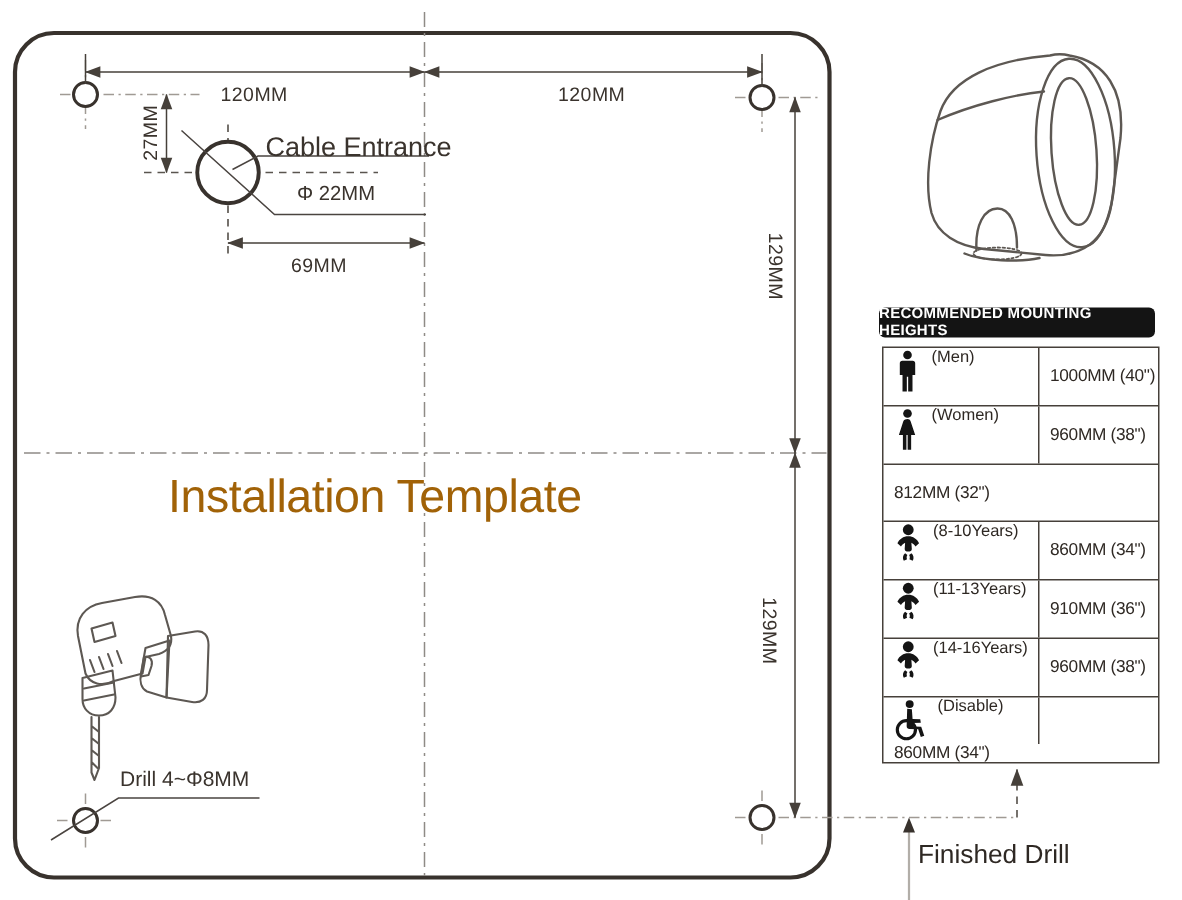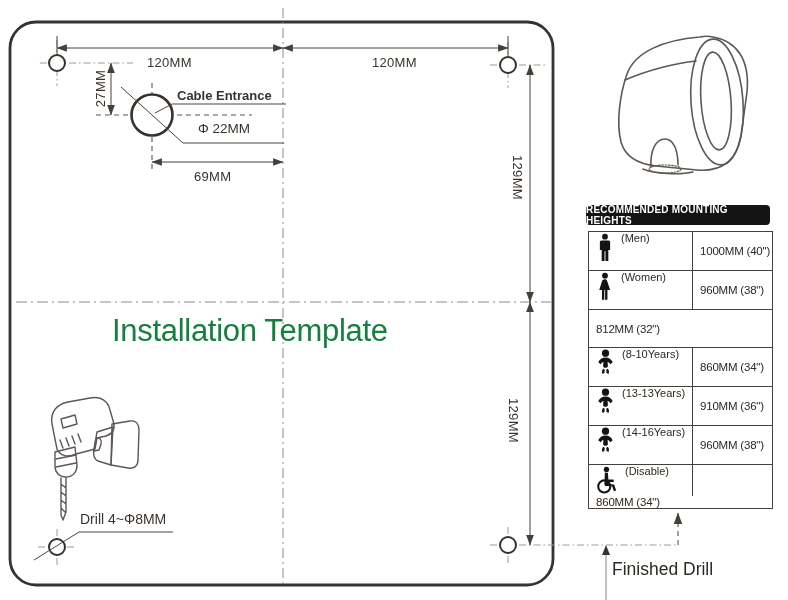--- a/index.html
+++ b/index.html
@@ -3,21 +3,21 @@
 <meta charset="utf-8">
 <style>
   html,body{margin:0;padding:0;background:#fff;}
   .canvas{position:relative;width:788px;height:600px;background:#fff;overflow:hidden;
           font-family:"Liberation Sans",sans-serif;color:#332d28;}
   svg{position:absolute;left:0;top:0;}
   .lbl{position:absolute;white-space:nowrap;color:#3a332d;}
   .dimlbl{font-size:13px;letter-spacing:.3px;}
   .rot-ccw{transform:rotate(-90deg);transform-origin:center;}
   .rot-cw{transform:rotate(90deg);transform-origin:center;}
-  .title{font-size:31px;letter-spacing:-.3px;color:#15803d;}
+  .title{font-size:31px;letter-spacing:-.3px;color:#a16207;}
   .note{font-size:14px;}
   .floor{font-size:17.5px;color:#2e2823;}
   .badge{position:absolute;left:586px;top:205px;width:184px;height:20px;background:#141414;
          border-radius:4px;color:#fff;font-size:10px;font-weight:bold;letter-spacing:.2px;
          display:flex;align-items:center;justify-content:center;}
   .htable{position:absolute;left:588px;top:231px;width:185px;height:278px;
           border:1.5px solid #46403a;box-sizing:border-box;display:flex;flex-direction:column;}
   .hrow{flex:1;display:flex;border-bottom:1.5px solid #46403a;}
   .hrow:last-child{border-bottom:none;flex-direction:column;}
   .cell-l{width:104px;border-right:1.5px solid #46403a;display:flex;align-items:flex-start;
@@ -116,21 +116,21 @@
 
   <div class="lbl title" style="left:112px;top:313px;">Installation Template</div>
 
   <div class="lbl dimlbl" style="left:147px;top:55px;">120MM</div>
   <div class="lbl dimlbl" style="left:372px;top:55px;">120MM</div>
   <div class="lbl dimlbl rot-ccw" style="left:77px;top:81px;width:46px;text-align:center;">27MM</div>
   <div class="lbl dimlbl" style="left:194px;top:169px;">69MM</div>
   <div class="lbl dimlbl rot-cw" style="left:494px;top:170px;width:46px;text-align:center;">129MM</div>
   <div class="lbl dimlbl rot-cw" style="left:490px;top:413px;width:46px;text-align:center;">129MM</div>
 
-  <div class="lbl" style="left:177px;top:88px;font-size:13px;font-weight:bold;">Cable Entrance</div>
+  <div class="lbl" style="left:177px;top:88px;font-size:18px;">Cable Entrance</div>
   <div class="lbl" style="left:198px;top:121px;font-size:13.5px;">Φ 22MM</div>
   <div class="lbl note" style="left:80px;top:511px;">Drill 4~Φ8MM</div>
   <div class="lbl floor" style="left:612px;top:559px;">Finished Drill</div>
 
   <div class="badge">RECOMMENDED MOUNTING HEIGHTS</div>
 
   <div class="htable">
 
     <div class="hrow">
       <div class="cell-l">
@@ -188,21 +188,21 @@
     <div class="hrow">
       <div class="cell-l">
         <span class="cell-icon">
           <svg width="19" height="29" viewBox="0 0 20 28" fill="#141414">
               <circle cx="10" cy="4.2" r="3.8"></circle>
               <path d="M10 8.8 c-3.4 0-6.2 1.9-7.6 4.9 l2.5 2.2 c.8-1.2 1.8-2.1 2.9-2.6 l-.3 4.3 c0 1.2 1 1.9 2.5 1.9 s2.5-.7 2.5-1.9 l-.3-4.3 c1.1 .5 2.1 1.4 2.9 2.6 l2.5-2.2 C16.2 10.7 13.4 8.8 10 8.8 z"></path>
               <path d="M7.8 20.6 c-1.6 1.3-2 3.6-.9 5.4 l2.3-1.2 c-.5-.9-.4-2 .2-2.9 z"></path>
               <path d="M12.2 20.6 c1.6 1.3 2 3.6 .9 5.4 l-2.3-1.2 c.5-.9 .4-2-.2-2.9 z"></path>
             </svg>
         </span>
-        <span class="cell-label">(13-13Years)</span>
+        <span class="cell-label">(11-13Years)</span>
       </div>
       <div class="cell-r">
           <span class="cell-value">910MM (36")</span>
         </div>
     </div>
 
     <div class="hrow">
       <div class="cell-l">
         <span class="cell-icon">
           <svg width="19" height="29" viewBox="0 0 20 28" fill="#141414">

